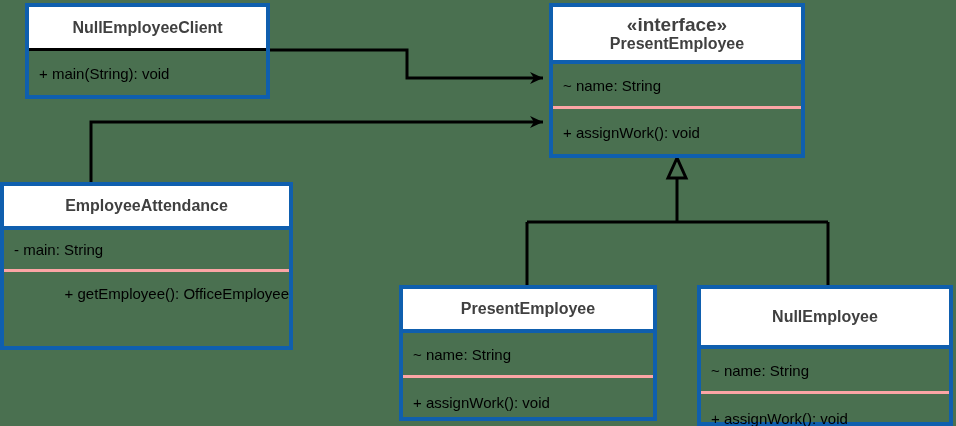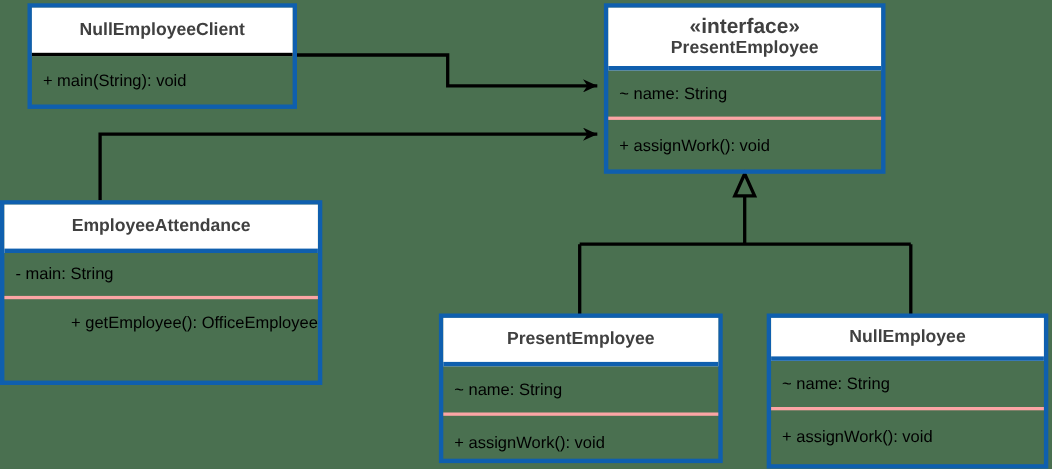--- a/index.html
+++ b/index.html
@@ -132,21 +132,21 @@
     </div>
     <div class="uml-compartment divided" style="height:45px;">
       <span>~ name: String</span>
     </div>
     <div class="uml-compartment" style="height:48px;">
       <span>+ assignWork(): void</span>
     </div>
   </div>
 
   <div class="uml-class" style="left:697px; top:285px; width:256px; height:141px;">
-    <div class="uml-header" style="height:39px;">
+    <div class="uml-header" style="height:60px;">
       <span>NullEmployee</span>
     </div>
     <div class="uml-compartment divided" style="height:45px;">
       <span>~ name: String</span>
     </div>
     <div class="uml-compartment" style="height:48px;">
       <span>+ assignWork(): void</span>
     </div>
   </div>
 

